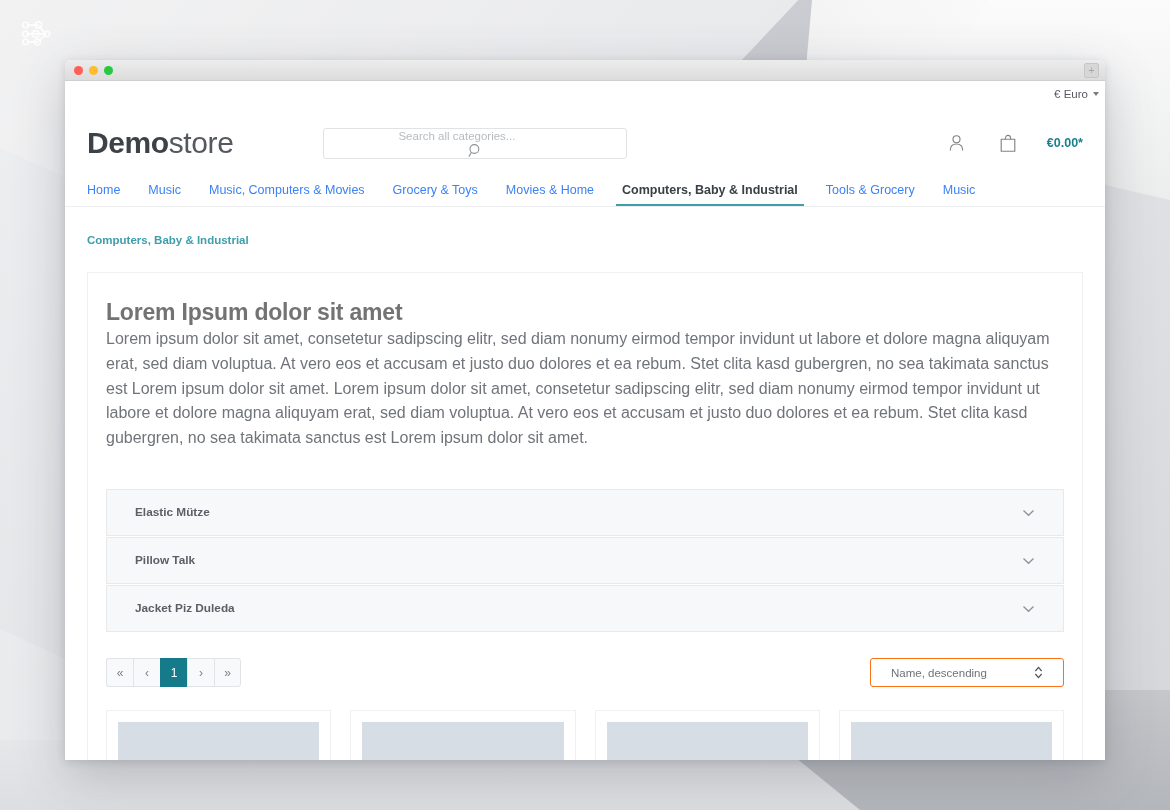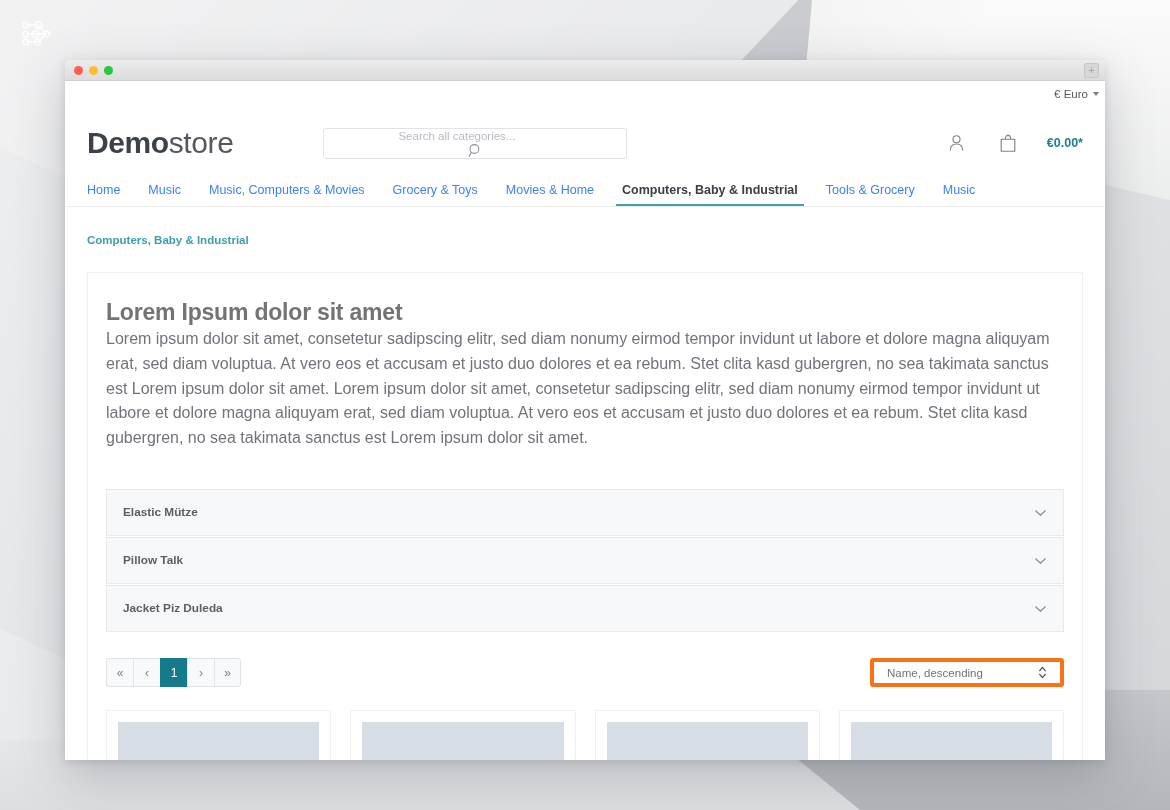--- a/index.html
+++ b/index.html
@@ -270,21 +270,21 @@
 
   
   #accordion { margin-top: 38px; }
   .acc-item {
     background: #f7f8f9;
     border: 1px solid #e7e9eb;
     margin-bottom: 1px;
     height: 47px;
     display: flex;
     align-items: center;
-    padding: 0 16px;
+    padding: 0 28px;
     cursor: pointer;
   }
   .acc-title {
     font-size: 11.8px;
     font-weight: bold;
     color: #5a5f66;
   }
   .acc-chevron {
     margin-left: auto;
     color: #8d929a;
@@ -317,26 +317,26 @@
     background: #157b8a;
     border-color: #157b8a;
     color: #ffffff;
     font-weight: normal;
   }
 
   #sort-select {
     margin-left: auto;
     width: 194px;
     height: 29px;
-    border: 4px solid #f97316;
+    border: 1px solid #f97316;
     border-radius: 3px;
     background: #ffffff;
     display: flex;
     align-items: center;
-    padding: 0 13px;
+    padding: 0 20px;
     font-size: 11.5px;
     color: #6f7379;
     cursor: pointer;
   }
   .stepper-arrows {
     margin-left: auto;
     display: flex;
     flex-direction: column;
     gap: 2px;
     color: #4d5157;

